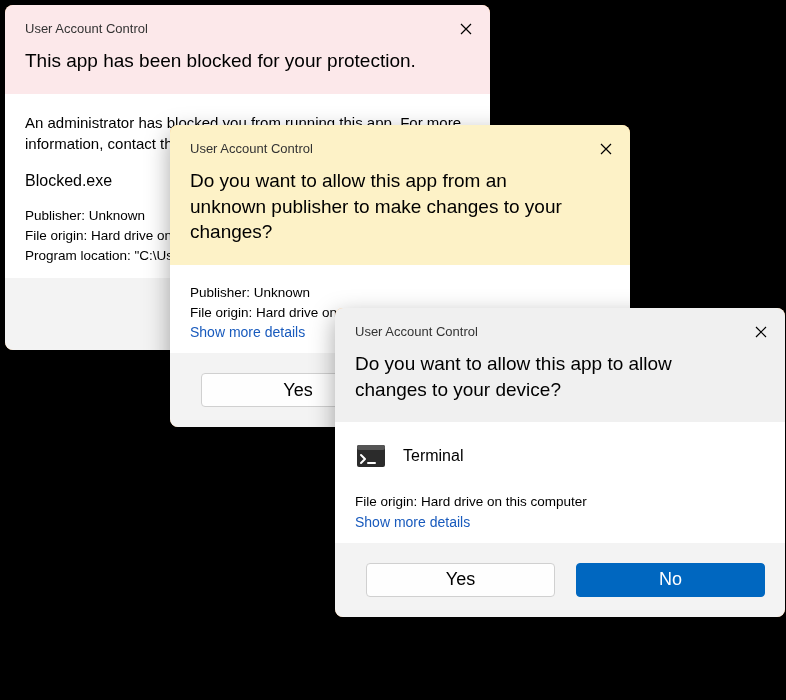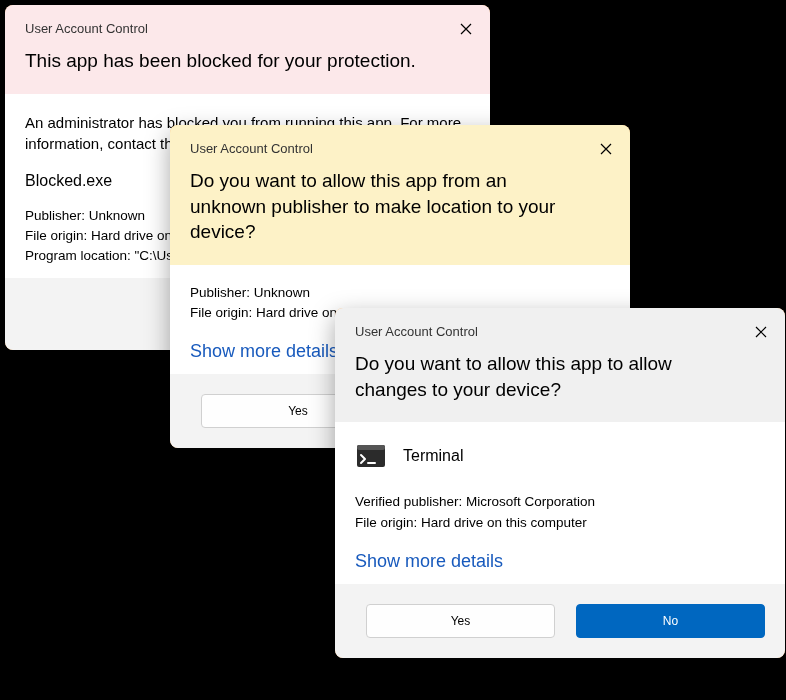--- a/index.html
+++ b/index.html
@@ -83,37 +83,36 @@
       flex-shrink: 0;
     }
     .meta {
       font-size: 13.5px;
       line-height: 1.5;
       color: #000;
     }
     .meta-line { display: block; }
     .link {
       display: inline-block;
-      margin-top: 18px;
-      font-size: 18px;
+      font-size: 14px;
       color: #185abd;
       cursor: pointer;
       text-decoration: none;
     }
     .footer {
       background: #f3f3f3;
       padding: 20px 20px;
       display: flex;
       gap: 10px;
     }
     .btn {
       flex: 1;
       height: 34px;
       border-radius: 4px;
-      font-size: 12px;
+      font-size: 18px;
       border: 1px solid #d0d0d0;
       background: #fefefe;
       cursor: pointer;
       margin-left: 11px;
     }
     .btn-primary {
       background: #0067c0;
       border-color: #0067c0;
       color: #fff;
     }
@@ -148,21 +147,21 @@
 </div>
 
 <div class="dialog dialog-unknown">
   <div class="header header-unknown">
     <button class="close-btn">
       <svg width="12" height="12" viewBox="0 0 12 12">
           <path d="M1 1 L11 11 M11 1 L1 11" stroke="#000" stroke-width="1.2" fill="none"></path>
         </svg>
     </button>
     <div class="uac-title">User Account Control</div>
-    <div class="question">Do you want to allow this app from an unknown publisher to make location to your device?</div>
+    <div class="question">Do you want to allow this app from an unknown publisher to make changes to your changes?</div>
   </div>
   <div class="content">
     <div class="meta">
       <span class="meta-line">Publisher: Unknown</span>
       <span class="meta-line">File origin: Hard drive on this computer</span>
     </div>
     <a class="link">Show more details</a>
   </div>
   <div class="footer">
     <button class="btn">Yes</button>
@@ -184,21 +183,20 @@
     <div class="app-row">
       <svg class="app-icon" viewBox="0 0 32 32">
         <rect x="2" y="5" width="28" height="22" rx="2" fill="#2b2b2b"></rect>
         <rect x="2" y="5" width="28" height="5" rx="2" fill="#555"></rect>
         <path d="M6 15 L10 19 L6 23" stroke="#fff" stroke-width="2" fill="none" stroke-linecap="round" stroke-linejoin="round"></path>
         <line x1="13" y1="23" x2="20" y2="23" stroke="#fff" stroke-width="2" stroke-linecap="round"></line>
       </svg>
       <div class="app-name">Terminal</div>
     </div>
     <div class="meta">
-      <span class="meta-line">Verified publisher: Microsoft Corporation</span>
       <span class="meta-line">File origin: Hard drive on this computer</span>
     </div>
     <a class="link">Show more details</a>
   </div>
   <div class="footer">
     <button class="btn">Yes</button>
     <button class="btn btn-primary">No</button>
   </div>
 </div>
 

